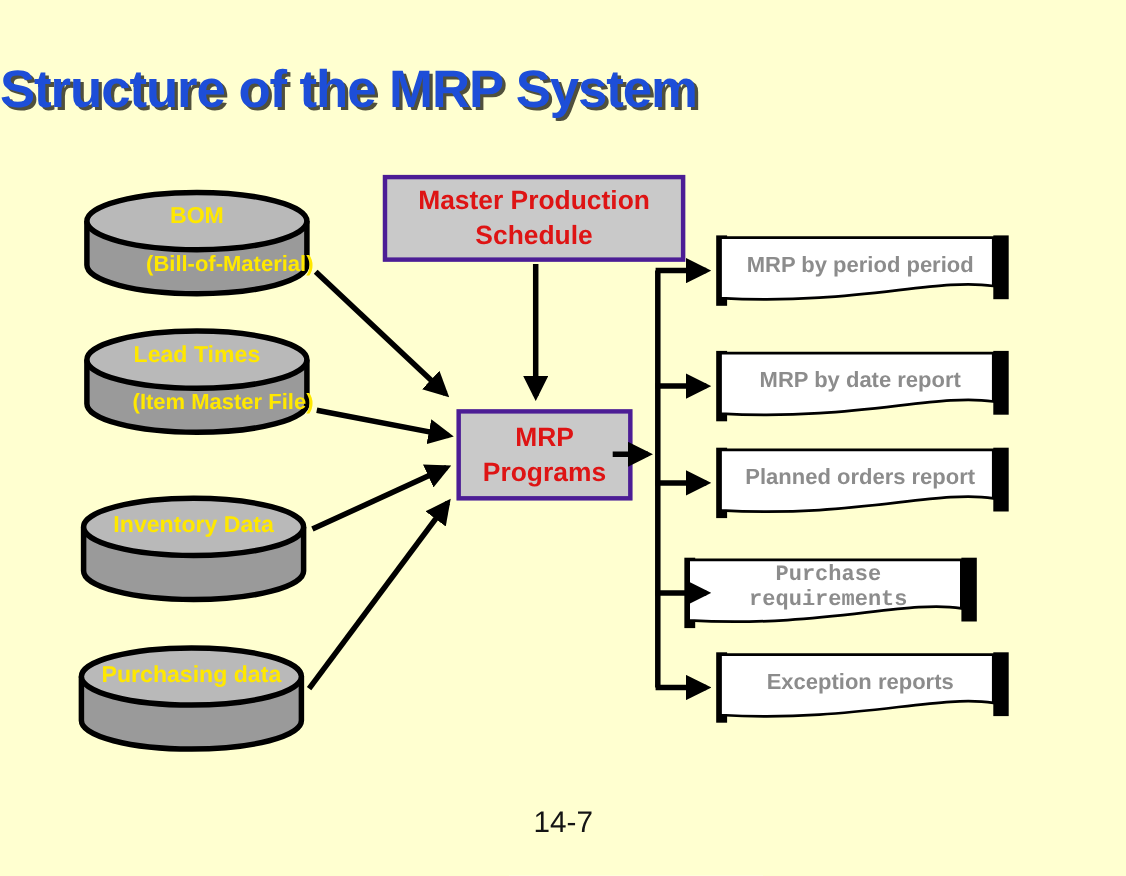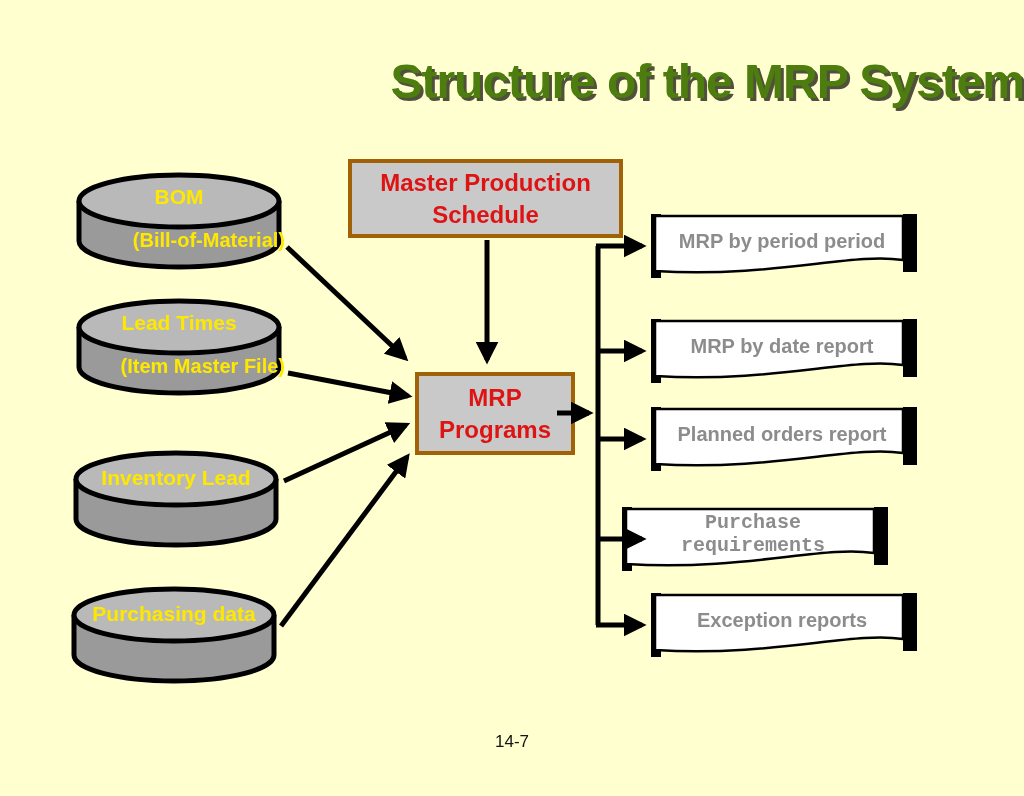--- a/index.html
+++ b/index.html
@@ -3,57 +3,57 @@
 <meta charset="utf-8">
 <style>
   html,body{margin:0;padding:0;}
   .slide{
     position:relative;width:1024px;height:796px;
     background:#FFFFD0;overflow:hidden;
     font-family:"Liberation Sans",sans-serif;
   }
   .title{
     position:absolute;top:54px;left:0;width:100%;
-    text-align:right;font-size:48px;font-weight:bold;letter-spacing:-1px;
-    color:#4d7c0f;text-shadow:3px 3px 0 #50503C;
+    text-align:left;font-size:48px;font-weight:bold;letter-spacing:-1px;
+    color:#1d4ed8;text-shadow:3px 3px 0 #50503C;
   }
   
   .cyl{position:absolute;width:212px;height:104px;}
   .cyl svg{position:absolute;top:0;left:0;}
   .cyl .lbl{
     position:absolute;left:0;width:100%;text-align:center;
     color:#FFE800;font-weight:bold;font-size:21px;
   }
   .cyl .sub{
     position:absolute;left:0;width:100%;text-align:right;
     color:#FFE800;font-weight:600;font-size:20px;
   }
   .lbl-ontop{top:16px;}
   .lbl-lower{top:19px;}
   .sub-pos{top:60px;}
   
   .pbox{
-    position:absolute;background:#C9C9C9;border:4px solid #a16207;
+    position:absolute;background:#C9C9C9;border:4px solid #4c1d95;
     display:flex;flex-direction:column;align-items:center;justify-content:center;
     color:#DE1414;font-weight:bold;font-size:24px;line-height:1.3;text-align:center;
     box-sizing:border-box;
   }
   
   .report{position:absolute;width:268px;height:72px;}
   .report svg{position:absolute;top:0;left:0;}
   .report .rlbl{
     position:absolute;top:0;left:12px;width:238px;height:56px;
     display:flex;align-items:center;justify-content:center;
     color:#8C8C8C;font-weight:bold;font-size:20px;text-align:center;
   }
   
   .arrows{position:absolute;top:0;left:0;pointer-events:none;}
   .pagenum{
     position:absolute;top:732px;left:0;width:100%;text-align:center;
-    color:#141414;font-size:17px;
+    color:#141414;font-size:27px;
   }
 </style>
 </head>
 <body>
 
 <div class="slide">
 
   <div class="title">Structure of the MRP System</div>
 
   <div class="cyl" style="left:73px;top:169px;">
@@ -72,21 +72,21 @@
     </svg>
     <div class="lbl lbl-ontop">Lead Times</div>
     <div class="sub sub-pos">(Item Master File)</div>
   </div>
 
   <div class="cyl" style="left:70px;top:447px;">
     <svg width="212" height="104" viewBox="0 0 212 104">
       <path d="M6 32 L6 72 A100 26 0 0 0 206 72 L206 32" fill="#9A9A9A" stroke="#000" stroke-width="5"></path>
       <ellipse cx="106" cy="32" rx="100" ry="26" fill="#B9B9B9" stroke="#000" stroke-width="5"></ellipse>
     </svg>
-    <div class="lbl lbl-lower">Inventory Lead</div>
+    <div class="lbl lbl-lower">Inventory Data</div>
   </div>
 
   <div class="cyl" style="left:68px;top:583px;">
     <svg width="212" height="104" viewBox="0 0 212 104">
       <path d="M6 32 L6 72 A100 26 0 0 0 206 72 L206 32" fill="#9A9A9A" stroke="#000" stroke-width="5"></path>
       <ellipse cx="106" cy="32" rx="100" ry="26" fill="#B9B9B9" stroke="#000" stroke-width="5"></ellipse>
     </svg>
     <div class="lbl lbl-lower">Purchasing data</div>
   </div>
 

